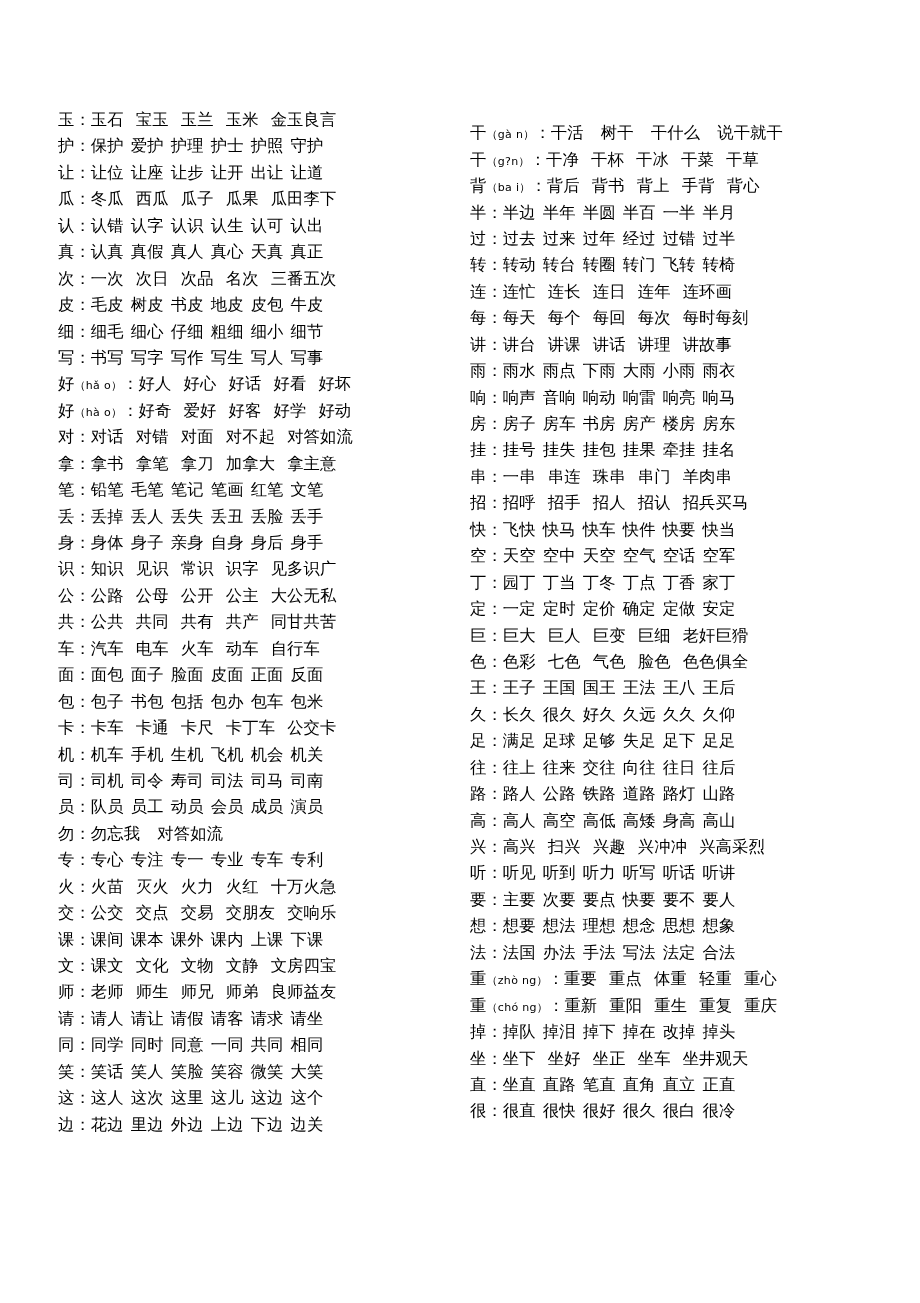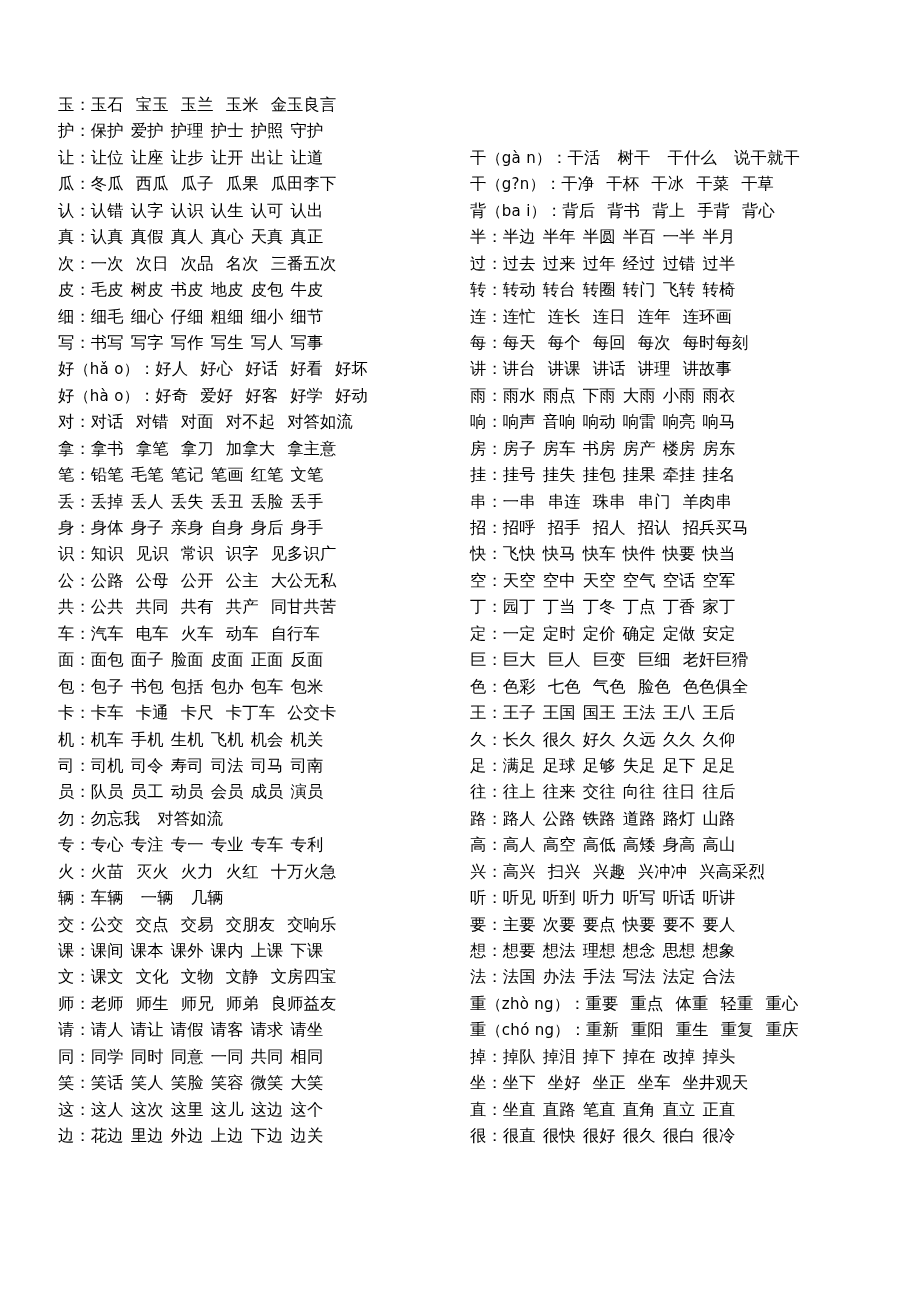--- a/index.html
+++ b/index.html
@@ -22,25 +22,25 @@
     left: 0;
     top: 0;
     width: 920px;
     height: 1303px;
     background: #ffffff;
   }
 
   #content {
     position: absolute;
     left: 58px;
-    top: 92px;
+    top: 107px;
     width: 806px;
     display: flex;
     flex-direction: row;
-    align-items: flex-end;
+    align-items: center;
     gap: 2px;
   }
 
   .column {
     display: flex;
     flex-direction: column;
   }
 
   .col-left  { width: 400px; }
   .col-right { width: 400px; margin-left: 16px; }
@@ -54,21 +54,21 @@
   }
 
   .head {
     display: inline-block;
   }
 
   .head-char { }
 
   .pinyin {
     font-family: "DejaVu Sans", "Liberation Sans", sans-serif;
-    font-size: 15px;
+    font-size: 11px;
     letter-spacing: 0.3px;
   }
 
   .colon {
     letter-spacing: 0px;
   }
 
   .word {
     display: inline-block;
   }
@@ -110,21 +110,20 @@
         <div class="entry-row"><span class="head"><span class="head-char">车</span><span class="colon">：</span></span><span class="word">汽车</span><span class="gap sp-m">&nbsp;</span><span class="word">电车</span><span class="gap sp-m">&nbsp;</span><span class="word">火车</span><span class="gap sp-m">&nbsp;</span><span class="word">动车</span><span class="gap sp-m">&nbsp;</span><span class="word">自行车</span></div>
         <div class="entry-row"><span class="head"><span class="head-char">面</span><span class="colon">：</span></span><span class="word">面包</span><span class="gap sp-s">&nbsp;</span><span class="word">面子</span><span class="gap sp-s">&nbsp;</span><span class="word">脸面</span><span class="gap sp-s">&nbsp;</span><span class="word">皮面</span><span class="gap sp-s">&nbsp;</span><span class="word">正面</span><span class="gap sp-s">&nbsp;</span><span class="word">反面</span></div>
         <div class="entry-row"><span class="head"><span class="head-char">包</span><span class="colon">：</span></span><span class="word">包子</span><span class="gap sp-s">&nbsp;</span><span class="word">书包</span><span class="gap sp-s">&nbsp;</span><span class="word">包括</span><span class="gap sp-s">&nbsp;</span><span class="word">包办</span><span class="gap sp-s">&nbsp;</span><span class="word">包车</span><span class="gap sp-s">&nbsp;</span><span class="word">包米</span></div>
         <div class="entry-row"><span class="head"><span class="head-char">卡</span><span class="colon">：</span></span><span class="word">卡车</span><span class="gap sp-m">&nbsp;</span><span class="word">卡通</span><span class="gap sp-m">&nbsp;</span><span class="word">卡尺</span><span class="gap sp-m">&nbsp;</span><span class="word">卡丁车</span><span class="gap sp-m">&nbsp;</span><span class="word">公交卡</span></div>
         <div class="entry-row"><span class="head"><span class="head-char">机</span><span class="colon">：</span></span><span class="word">机车</span><span class="gap sp-s">&nbsp;</span><span class="word">手机</span><span class="gap sp-s">&nbsp;</span><span class="word">生机</span><span class="gap sp-s">&nbsp;</span><span class="word">飞机</span><span class="gap sp-s">&nbsp;</span><span class="word">机会</span><span class="gap sp-s">&nbsp;</span><span class="word">机关</span></div>
         <div class="entry-row"><span class="head"><span class="head-char">司</span><span class="colon">：</span></span><span class="word">司机</span><span class="gap sp-s">&nbsp;</span><span class="word">司令</span><span class="gap sp-s">&nbsp;</span><span class="word">寿司</span><span class="gap sp-s">&nbsp;</span><span class="word">司法</span><span class="gap sp-s">&nbsp;</span><span class="word">司马</span><span class="gap sp-s">&nbsp;</span><span class="word">司南</span></div>
         <div class="entry-row"><span class="head"><span class="head-char">员</span><span class="colon">：</span></span><span class="word">队员</span><span class="gap sp-s">&nbsp;</span><span class="word">员工</span><span class="gap sp-s">&nbsp;</span><span class="word">动员</span><span class="gap sp-s">&nbsp;</span><span class="word">会员</span><span class="gap sp-s">&nbsp;</span><span class="word">成员</span><span class="gap sp-s">&nbsp;</span><span class="word">演员</span></div>
         <div class="entry-row"><span class="head"><span class="head-char">勿</span><span class="colon">：</span></span><span class="word">勿忘我</span><span class="gap sp-l">&nbsp;</span><span class="word">对答如流</span></div>
         <div class="entry-row"><span class="head"><span class="head-char">专</span><span class="colon">：</span></span><span class="word">专心</span><span class="gap sp-s">&nbsp;</span><span class="word">专注</span><span class="gap sp-s">&nbsp;</span><span class="word">专一</span><span class="gap sp-s">&nbsp;</span><span class="word">专业</span><span class="gap sp-s">&nbsp;</span><span class="word">专车</span><span class="gap sp-s">&nbsp;</span><span class="word">专利</span></div>
         <div class="entry-row"><span class="head"><span class="head-char">火</span><span class="colon">：</span></span><span class="word">火苗</span><span class="gap sp-m">&nbsp;</span><span class="word">灭火</span><span class="gap sp-m">&nbsp;</span><span class="word">火力</span><span class="gap sp-m">&nbsp;</span><span class="word">火红</span><span class="gap sp-m">&nbsp;</span><span class="word">十万火急</span></div>
-        <div class="entry-row"><span class="head"><span class="head-char">辆</span><span class="colon">：</span></span><span class="word">车辆</span><span class="gap sp-l">&nbsp;</span><span class="word">一辆</span><span class="gap sp-l">&nbsp;</span><span class="word">几辆</span></div>
         <div class="entry-row"><span class="head"><span class="head-char">交</span><span class="colon">：</span></span><span class="word">公交</span><span class="gap sp-m">&nbsp;</span><span class="word">交点</span><span class="gap sp-m">&nbsp;</span><span class="word">交易</span><span class="gap sp-m">&nbsp;</span><span class="word">交朋友</span><span class="gap sp-m">&nbsp;</span><span class="word">交响乐</span></div>
         <div class="entry-row"><span class="head"><span class="head-char">课</span><span class="colon">：</span></span><span class="word">课间</span><span class="gap sp-s">&nbsp;</span><span class="word">课本</span><span class="gap sp-s">&nbsp;</span><span class="word">课外</span><span class="gap sp-s">&nbsp;</span><span class="word">课内</span><span class="gap sp-s">&nbsp;</span><span class="word">上课</span><span class="gap sp-s">&nbsp;</span><span class="word">下课</span></div>
         <div class="entry-row"><span class="head"><span class="head-char">文</span><span class="colon">：</span></span><span class="word">课文</span><span class="gap sp-m">&nbsp;</span><span class="word">文化</span><span class="gap sp-m">&nbsp;</span><span class="word">文物</span><span class="gap sp-m">&nbsp;</span><span class="word">文静</span><span class="gap sp-m">&nbsp;</span><span class="word">文房四宝</span></div>
         <div class="entry-row"><span class="head"><span class="head-char">师</span><span class="colon">：</span></span><span class="word">老师</span><span class="gap sp-m">&nbsp;</span><span class="word">师生</span><span class="gap sp-m">&nbsp;</span><span class="word">师兄</span><span class="gap sp-m">&nbsp;</span><span class="word">师弟</span><span class="gap sp-m">&nbsp;</span><span class="word">良师益友</span></div>
         <div class="entry-row"><span class="head"><span class="head-char">请</span><span class="colon">：</span></span><span class="word">请人</span><span class="gap sp-s">&nbsp;</span><span class="word">请让</span><span class="gap sp-s">&nbsp;</span><span class="word">请假</span><span class="gap sp-s">&nbsp;</span><span class="word">请客</span><span class="gap sp-s">&nbsp;</span><span class="word">请求</span><span class="gap sp-s">&nbsp;</span><span class="word">请坐</span></div>
         <div class="entry-row"><span class="head"><span class="head-char">同</span><span class="colon">：</span></span><span class="word">同学</span><span class="gap sp-s">&nbsp;</span><span class="word">同时</span><span class="gap sp-s">&nbsp;</span><span class="word">同意</span><span class="gap sp-s">&nbsp;</span><span class="word">一同</span><span class="gap sp-s">&nbsp;</span><span class="word">共同</span><span class="gap sp-s">&nbsp;</span><span class="word">相同</span></div>
         <div class="entry-row"><span class="head"><span class="head-char">笑</span><span class="colon">：</span></span><span class="word">笑话</span><span class="gap sp-s">&nbsp;</span><span class="word">笑人</span><span class="gap sp-s">&nbsp;</span><span class="word">笑脸</span><span class="gap sp-s">&nbsp;</span><span class="word">笑容</span><span class="gap sp-s">&nbsp;</span><span class="word">微笑</span><span class="gap sp-s">&nbsp;</span><span class="word">大笑</span></div>
         <div class="entry-row"><span class="head"><span class="head-char">这</span><span class="colon">：</span></span><span class="word">这人</span><span class="gap sp-s">&nbsp;</span><span class="word">这次</span><span class="gap sp-s">&nbsp;</span><span class="word">这里</span><span class="gap sp-s">&nbsp;</span><span class="word">这儿</span><span class="gap sp-s">&nbsp;</span><span class="word">这边</span><span class="gap sp-s">&nbsp;</span><span class="word">这个</span></div>
         <div class="entry-row"><span class="head"><span class="head-char">边</span><span class="colon">：</span></span><span class="word">花边</span><span class="gap sp-s">&nbsp;</span><span class="word">里边</span><span class="gap sp-s">&nbsp;</span><span class="word">外边</span><span class="gap sp-s">&nbsp;</span><span class="word">上边</span><span class="gap sp-s">&nbsp;</span><span class="word">下边</span><span class="gap sp-s">&nbsp;</span><span class="word">边关</span></div>
       </div>

